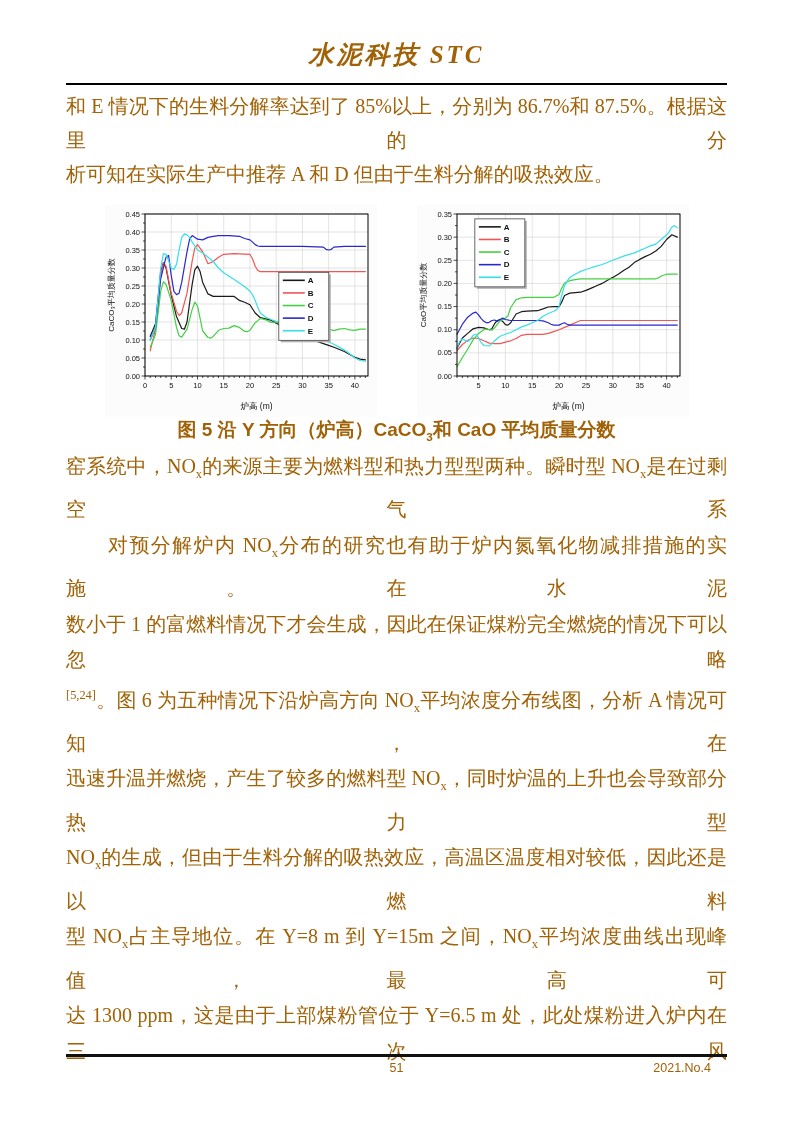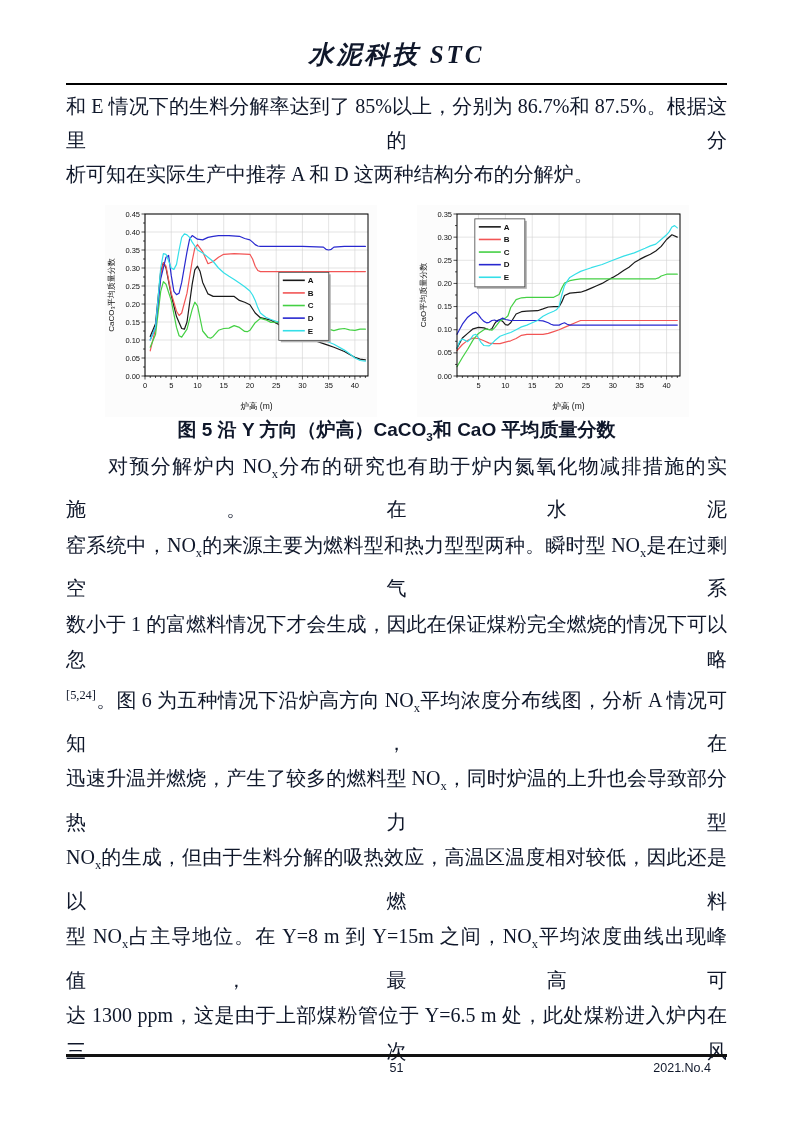--- a/index.html
+++ b/index.html
@@ -1,17 +1,17 @@
 <!DOCTYPE html>
 <html><head>
 <meta charset="utf-8">
 <style>
   html,body{margin:0;padding:0;background:#ffffff;}
   .page{position:relative;width:793px;height:1122px;background:#fff;overflow:hidden;
-        font-family:"Liberation Serif","DejaVu Serif",serif;color:#0f172a;}
+        font-family:"Liberation Serif","DejaVu Serif",serif;color:#a16207;}
   .header-title{padding-top:38px;text-align:center;font-size:25px;font-weight:700;
         font-style:italic;letter-spacing:3px;}
   .header-rule{margin:12px 66px 0 66px;border-top:2px solid #000;}
   .para{margin:4px 66px 0 66px;font-size:20px;line-height:34px;}
   .body-para{margin:0 66px;font-size:20px;line-height:35.5px;}
   .line{white-space:nowrap;}
   .line.j{white-space:normal;text-align:justify;text-align-last:justify;}
   .line.indent{text-indent:2.1em;}
   sub{font-size:0.62em;}
   sup{font-size:0.62em;}
@@ -27,21 +27,21 @@
 </style>
 </head>
 <body>
 
 <div class="page">
   <div class="header-title">水泥科技 STC</div>
   <div class="header-rule"></div>
 
   <div class="para">
       <div class="line j">和 E 情况下的生料分解率达到了 85%以上，分别为 86.7%和 87.5%。根据这里的分</div>
-      <div class="line">析可知在实际生产中推荐 A 和 D 这两种结构分布的分解炉。</div>
+      <div class="line">析可知在实际生产中推荐 A 和 D 但由于生料分解的吸热效应。</div>
     </div>
 
   <div class="figure-row">
     <div class="chart-box">
       <svg id="chart0" width="272" height="208" viewBox="0 0 272 208">
           <rect x="40" y="9" width="223" height="162" fill="#ffffff"></rect>
           <line x1="40" y1="9" x2="40" y2="171" stroke="#d2d2d2" stroke-width="0.6"></line>
           <line x1="66.23529411764706" y1="9" x2="66.23529411764706" y2="171" stroke="#d2d2d2" stroke-width="0.6"></line>
           <line x1="92.47058823529412" y1="9" x2="92.47058823529412" y2="171" stroke="#d2d2d2" stroke-width="0.6"></line>
           <line x1="118.70588235294119" y1="9" x2="118.70588235294119" y2="171" stroke="#d2d2d2" stroke-width="0.6"></line>
@@ -275,22 +275,22 @@
           <text x="86.84" y="62.459999999999994" font-size="8" font-weight="600" fill="#111">D</text>
           <line x1="61.84" y1="72.25999999999999" x2="83.84" y2="72.25999999999999" stroke="#35dfe8" stroke-width="1.6"></line>
           <text x="86.84" y="75.05999999999999" font-size="8" font-weight="600" fill="#111">E</text>
         </svg>
     </div>
   </div>
 
   <div class="caption">图 5 沿 Y 方向（炉高）CaCO<sub>3</sub>和 CaO 平均质量分数</div>
 
   <div class="body-para">
+      <div class="line j">窑系统中，NO<sub>x</sub>的来源主要为燃料型和热力型型两种。瞬时型 NO<sub>x</sub>是在过剩空气系</div>
       <div class="line j indent">对预分解炉内 NO<sub>x</sub>分布的研究也有助于炉内氮氧化物减排措施的实施。在水泥</div>
-      <div class="line j">窑系统中，NO<sub>x</sub>的来源主要为燃料型和热力型型两种。瞬时型 NO<sub>x</sub>是在过剩空气系</div>
       <div class="line j">数小于 1 的富燃料情况下才会生成，因此在保证煤粉完全燃烧的情况下可以忽略</div>
       <div class="line j"><sup>[5,24]</sup>。图 6 为五种情况下沿炉高方向 NO<sub>x</sub>平均浓度分布线图，分析 A 情况可知，在</div>
       <div class="line j">迅速升温并燃烧，产生了较多的燃料型 NO<sub>x</sub>，同时炉温的上升也会导致部分热力型</div>
       <div class="line j">NO<sub>x</sub>的生成，但由于生料分解的吸热效应，高温区温度相对较低，因此还是以燃料</div>
       <div class="line j">型 NO<sub>x</sub>占主导地位。在 Y=8 m 到 Y=15m 之间，NO<sub>x</sub>平均浓度曲线出现峰值，最高可</div>
       <div class="line j">达 1300 ppm，这是由于上部煤粉管位于 Y=6.5 m 处，此处煤粉进入炉内在三次风</div>
     </div>
 
   <div class="footer">
     <span class="page-num">51</span>

